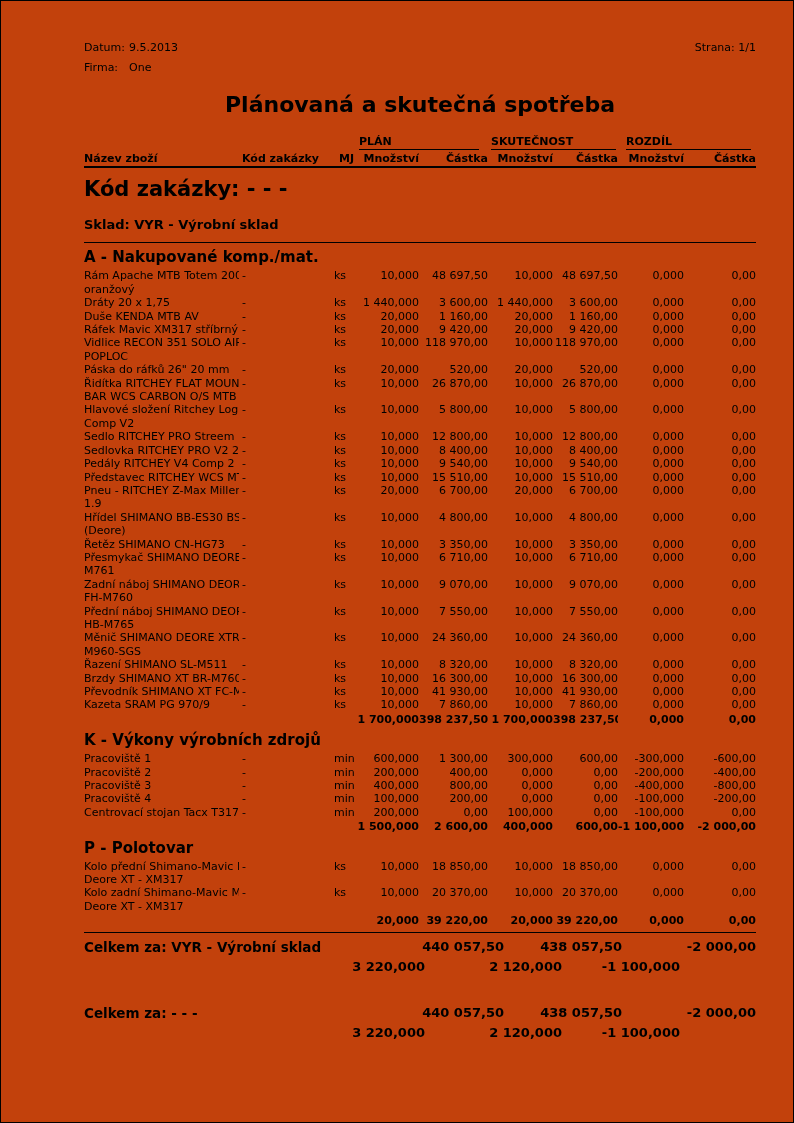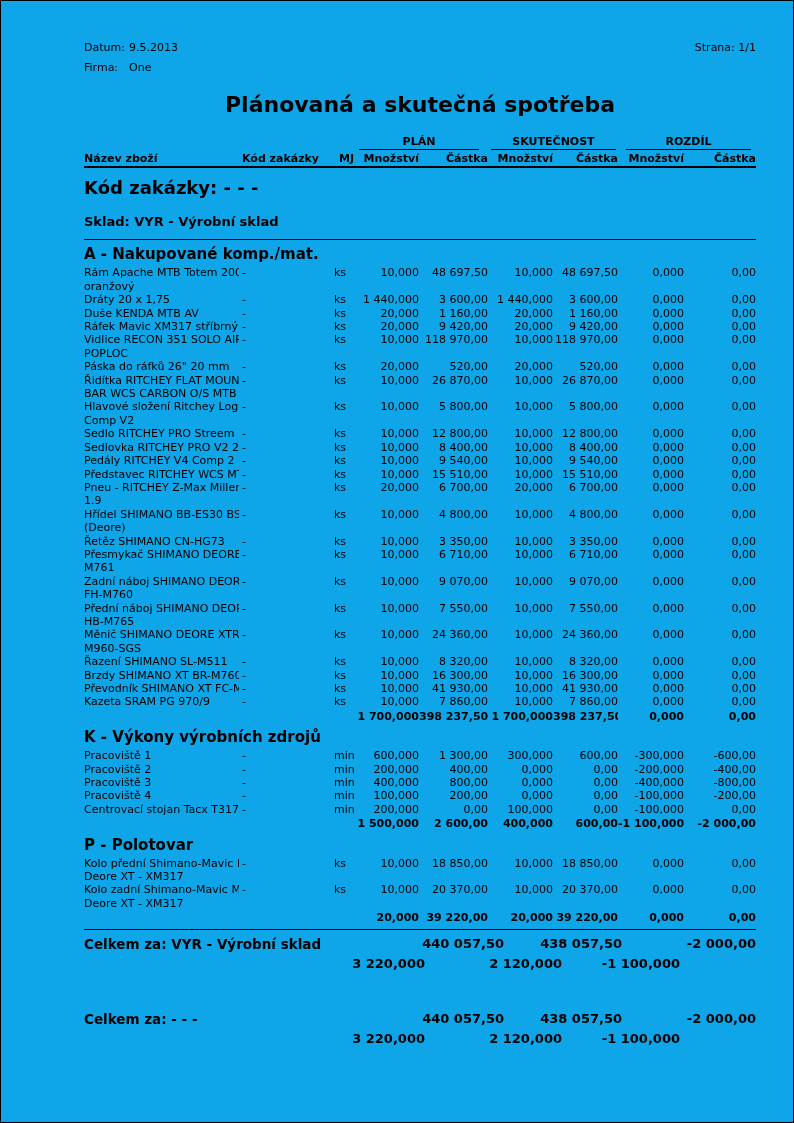--- a/index.html
+++ b/index.html
@@ -1,55 +1,55 @@
 <!DOCTYPE html>
 <html><head>
 <meta charset="utf-8">
 <style>
   * { margin:0; padding:0; box-sizing:border-box; }
   html,body { width:794px; height:1123px; background:#fff; }
   body { font-family:"DejaVu Sans","Liberation Sans",sans-serif; color:#000; position:relative; overflow:hidden; }
-  .page { position:absolute; inset:0; width:794px; height:1123px; border:1.5px solid #000; background:#0ea5e9; }
+  .page { position:absolute; inset:0; width:794px; height:1123px; border:1.5px solid #000; background:#c2410c; }
   .content { margin:0 39px 0 83px; width:672px; }
 
   
   .meta { padding-top:37px; font-size:11px; line-height:20px; }
   .meta-row { display:flex; }
   .meta-label { width:45px; }
   .meta-right { margin-left:auto; }
 
   
   .title { text-align:center; font-size:22px; font-weight:bold; margin-top:14px; letter-spacing:0; }
 
   
   .thead { margin-top:18px; border-bottom:2.5px solid #000; padding-bottom:1px; }
   .grow { display:grid; grid-template-columns:271px 133px 130px 138px; height:15px; }
-  .gcell { font-size:11px; font-weight:bold; text-align:center; border-bottom:1.5px solid #000; line-height:14px; }
+  .gcell { font-size:11px; font-weight:bold; border-bottom:1.5px solid #000; line-height:14px; }
   .g1 { margin:0 9px 0 4px; }
   .g2 { margin:0 2px 0 3px; }
   .g3 { margin:0 5px 0 8px; }
   .row { display:grid; grid-template-columns:155px 92px 24px 64px 69px 65px 65px 66px 72px; }
   .c { font-size:11px; line-height:13.4px; white-space:nowrap; overflow:hidden; }
   .c.num { text-align:right; }
   .c.code { padding-left:3px; }
   .c.mj { padding-left:3px; }
   .hrow { font-weight:bold; margin-top:2px; }
   .hrow .hmj { text-align:right; padding-left:0; padding-right:1px; }
 
   
-  .kod-heading { font-size:18px; font-weight:bold; margin-top:9px; }
+  .kod-heading { font-size:21px; font-weight:bold; margin-top:9px; }
   .sklad-heading { font-size:13px; font-weight:bold; margin-top:16px; }
   .sections { border-top:1.5px solid #000; margin-top:10px; }
   .sec-title { font-size:15px; font-weight:bold; margin-top:5px; margin-bottom:3px; }
   .subtotal { font-weight:bold; margin-top:1px; margin-bottom:2px; }
 
   
   .totals-rule { border-top:1.5px solid #000; margin-top:4px; }
   .total-block { margin-top:4px; }
-  .total-block.second { margin-top:35px; }
+  .total-block.second { margin-top:26px; }
   .tline { position:relative; height:20px; }
   .total-label { position:absolute; left:0; top:0; font-size:13.5px; font-weight:bold; line-height:20px; white-space:nowrap; }
   .tnum { position:absolute; top:0; font-size:13px; font-weight:bold; line-height:20px; white-space:nowrap; }
   .a1 { right:252px; } .a2 { right:134px; } .a3 { right:0; }
   .q1 { right:331px; } .q2 { right:194px; } .q3 { right:76px; }
 </style>
 </head>
 <body>
 
 <div class="page">

